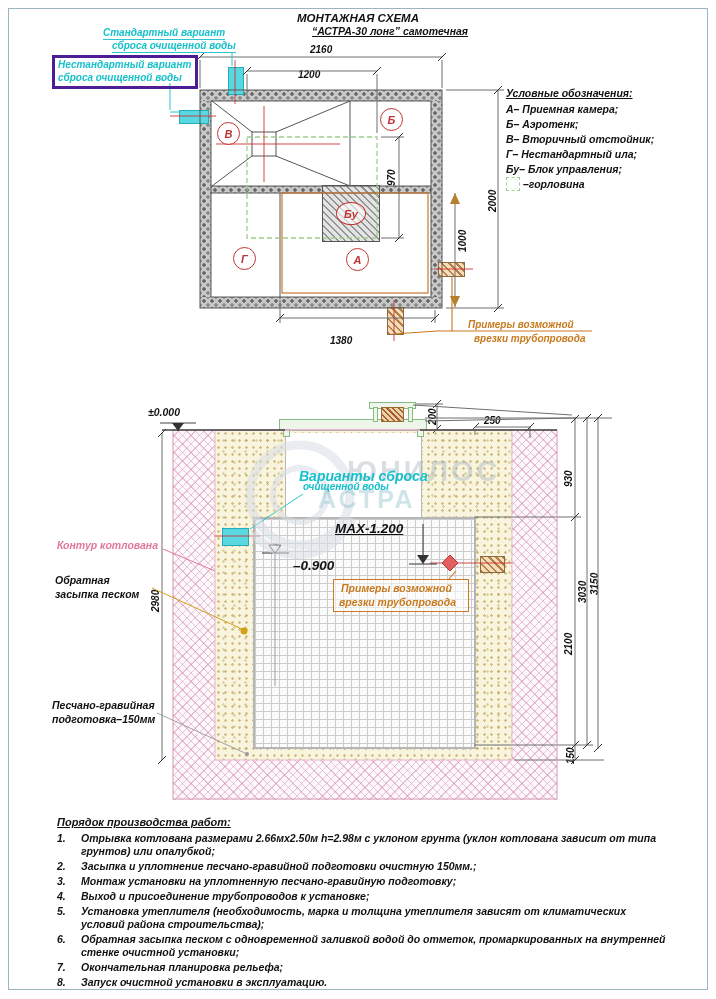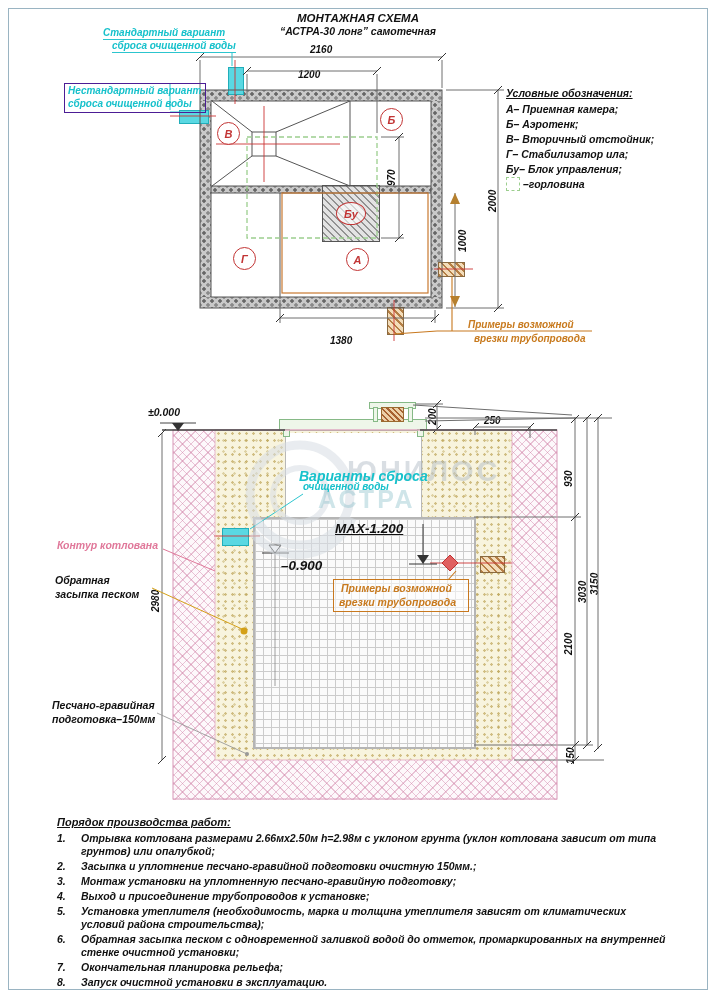--- a/index.html
+++ b/index.html
@@ -9,21 +9,21 @@
          border:1px solid #9ab4c2;pointer-events:none;}
   .abs{position:absolute;}
   .lab{position:absolute;font:bold italic 10.5px "Liberation Sans",sans-serif;color:#111;white-space:nowrap;}
   .dim{position:absolute;font:bold italic 10px "Liberation Sans",sans-serif;color:#111;white-space:nowrap;}
   .rot{position:absolute;transform-origin:0 0;transform:rotate(-90deg);
        font:bold italic 10px "Liberation Sans",sans-serif;color:#111;white-space:nowrap;}
   .cyan{color:#17c1cb;}
   .orangetxt{color:#c87a1e;font:bold italic 10px "Liberation Sans",sans-serif;}
   .pinktxt{color:#e0789a;}
   .title1{font:bold italic 11.5px "Liberation Sans",sans-serif;text-align:center;}
-  .title2{font:bold italic 10.5px "Liberation Sans",sans-serif;text-align:center;}
+  .title2{font:bold italic 10.5px "Liberation Sans",sans-serif;text-align:right;text-decoration:underline;}
   .circle{position:absolute;width:21px;height:21px;border:1.3px solid #c23434;border-radius:50%;
           color:#c23434;font:bold italic 11px "Liberation Sans",sans-serif;
           display:flex;align-items:center;justify-content:center;background:rgba(255,255,255,.6);z-index:6;}
   .wall{position:absolute;background-color:#c9c9c9;
         background-image:radial-gradient(rgba(85,85,85,.85) 1.5px,transparent 1.9px),
                          radial-gradient(rgba(85,85,85,.55) 1.5px,transparent 1.9px);
         background-size:8px 8px,8px 8px;background-position:0 0,4px 4px;z-index:2;}
   .hatchsq{position:absolute;background-color:#e3e3e3;
         background-image:repeating-linear-gradient(45deg,rgba(80,80,80,.55) 0 1.5px,transparent 1.5px 5px);
         border:1px solid #555;z-index:2;}
@@ -70,21 +70,21 @@
 <body>
 
 <div id="page">
   <div id="frame"></div>
 
   <div class="lab title1" style="left:268px;top:12px;width:180px;">МОНТАЖНАЯ СХЕМА</div>
   <div class="lab title2" style="left:248px;top:25px;width:220px;">“АСТРА-30 лонг” самотечная</div>
 
   <div class="lab cyan ulcyan" style="left:103px;top:27px;font-size:10px;">Стандартный вариант</div>
   <div class="lab cyan ulcyan" style="left:112px;top:40px;font-size:10px;">сброса очищенной воды</div>
-  <div class="abs" style="left:64px;top:55px;width:140px;height:28px;border:1px solid #4c1d95;z-index:6;margin-top:28px;">
+  <div class="abs" style="left:52px;top:55px;width:140px;height:28px;border:3px solid #4c1d95;z-index:6;">
     <div class="lab cyan" style="left:3px;top:1px;font-size:10px;">Нестандартный вариант</div>
     <div class="lab cyan" style="left:3px;top:14px;font-size:10px;">сброса очищенной воды</div>
   </div>
 
   <div class="wall" style="left:200px;top:90px;width:242px;height:11px;"></div>
   <div class="wall" style="left:200px;top:297px;width:242px;height:11px;"></div>
   <div class="wall" style="left:200px;top:101px;width:11px;height:196px;"></div>
   <div class="wall" style="left:431px;top:101px;width:11px;height:196px;"></div>
   <div class="wall" style="left:211px;top:186px;width:220px;height:7px;"></div>
 
@@ -118,21 +118,21 @@
   <div class="rot" style="left:457px;top:252px;">1000</div>
   <div class="dim" style="left:330px;top:335px;">1380</div>
 
   <div class="orangetxt abs z6" style="left:468px;top:319px;">Примеры возможной</div>
   <div class="orangetxt abs z6" style="left:474px;top:333px;">врезки трубопровода</div>
 
   <div class="legend-row" style="left:506px;top:87px;text-decoration:underline;">Условные обозначения:</div>
   <div class="legend-row" style="left:506px;top:103px;text-align:right;">А– Приемная камера;</div>
   <div class="legend-row" style="left:506px;top:118px;">Б– Аэротенк;</div>
   <div class="legend-row" style="left:506px;top:133px;">В– Вторичный отстойник;</div>
-  <div class="legend-row" style="left:506px;top:148px;">Г– Стабилизатор ила;</div>
+  <div class="legend-row" style="left:506px;top:148px;">Г– Нестандартный ила;</div>
   <div class="legend-row" style="left:506px;top:163px;">Бу– Блок управления;</div>
   <div class="abs" style="left:506px;top:177px;width:12px;height:12px;border:1.4px dashed #9cce8e;z-index:6;"></div>
   <div class="legend-row" style="left:523px;top:178px;">–горловина</div>
 
   <div class="notes">
   </div>
 
   <div class="pink" style="left:173px;top:430px;width:384px;height:370px;"></div>
   <div class="sand" style="left:215px;top:430px;width:297px;height:330px;"></div>
   <div class="neck" style="left:285px;top:433px;width:135px;height:86px;"></div>
@@ -144,21 +144,21 @@
   <div class="green" style="left:369px;top:402px;width:45px;height:5px;"></div>
   <div class="green" style="left:373px;top:407px;width:3px;height:13px;"></div>
   <div class="green" style="left:408px;top:407px;width:3px;height:13px;"></div>
   <div class="vent" style="left:381px;top:407px;width:21px;height:13px;"></div>
 
   <div class="cyanstub" style="left:222px;top:528px;width:25px;height:16px;"></div>
   <div class="orangestub" style="left:480px;top:556px;width:23px;height:15px;"></div>
 
   <div class="lab" style="left:148px;top:406px;">±0.000</div>
   <div class="lab z6" style="left:335px;top:521px;font-size:13.5px;text-decoration:underline;">МАХ-1.200</div>
-  <div class="lab z6" style="left:281px;top:558px;font-size:13.5px;">–0.900</div>
+  <div class="lab z6" style="left:281px;top:558px;font-size:13.5px;padding-left:12px;">–0.900</div>
   <div class="lab cyan z6" style="left:299px;top:468px;font-size:14px;">Варианты сброса</div>
   <div class="lab cyan z6" style="left:303px;top:481px;font-size:10px;">очищенной воды</div>
   <div class="lab pinktxt" style="left:57px;top:539px;">Контур котлована</div>
   <div class="lab" style="left:55px;top:574px;">Обратная</div>
   <div class="lab" style="left:55px;top:588px;">засыпка песком</div>
   <div class="lab" style="left:52px;top:699px;">Песчано-гравийная</div>
   <div class="lab" style="left:52px;top:713px;">подготовка–150мм</div>
 
   <div class="abs z6" style="left:333px;top:579px;width:134px;height:31px;border:1.2px solid #c8781e;background:rgba(255,255,255,.55);">
     <div class="orangetxt abs" style="left:7px;top:2px;font-size:10.5px;">Примеры возможной</div>

